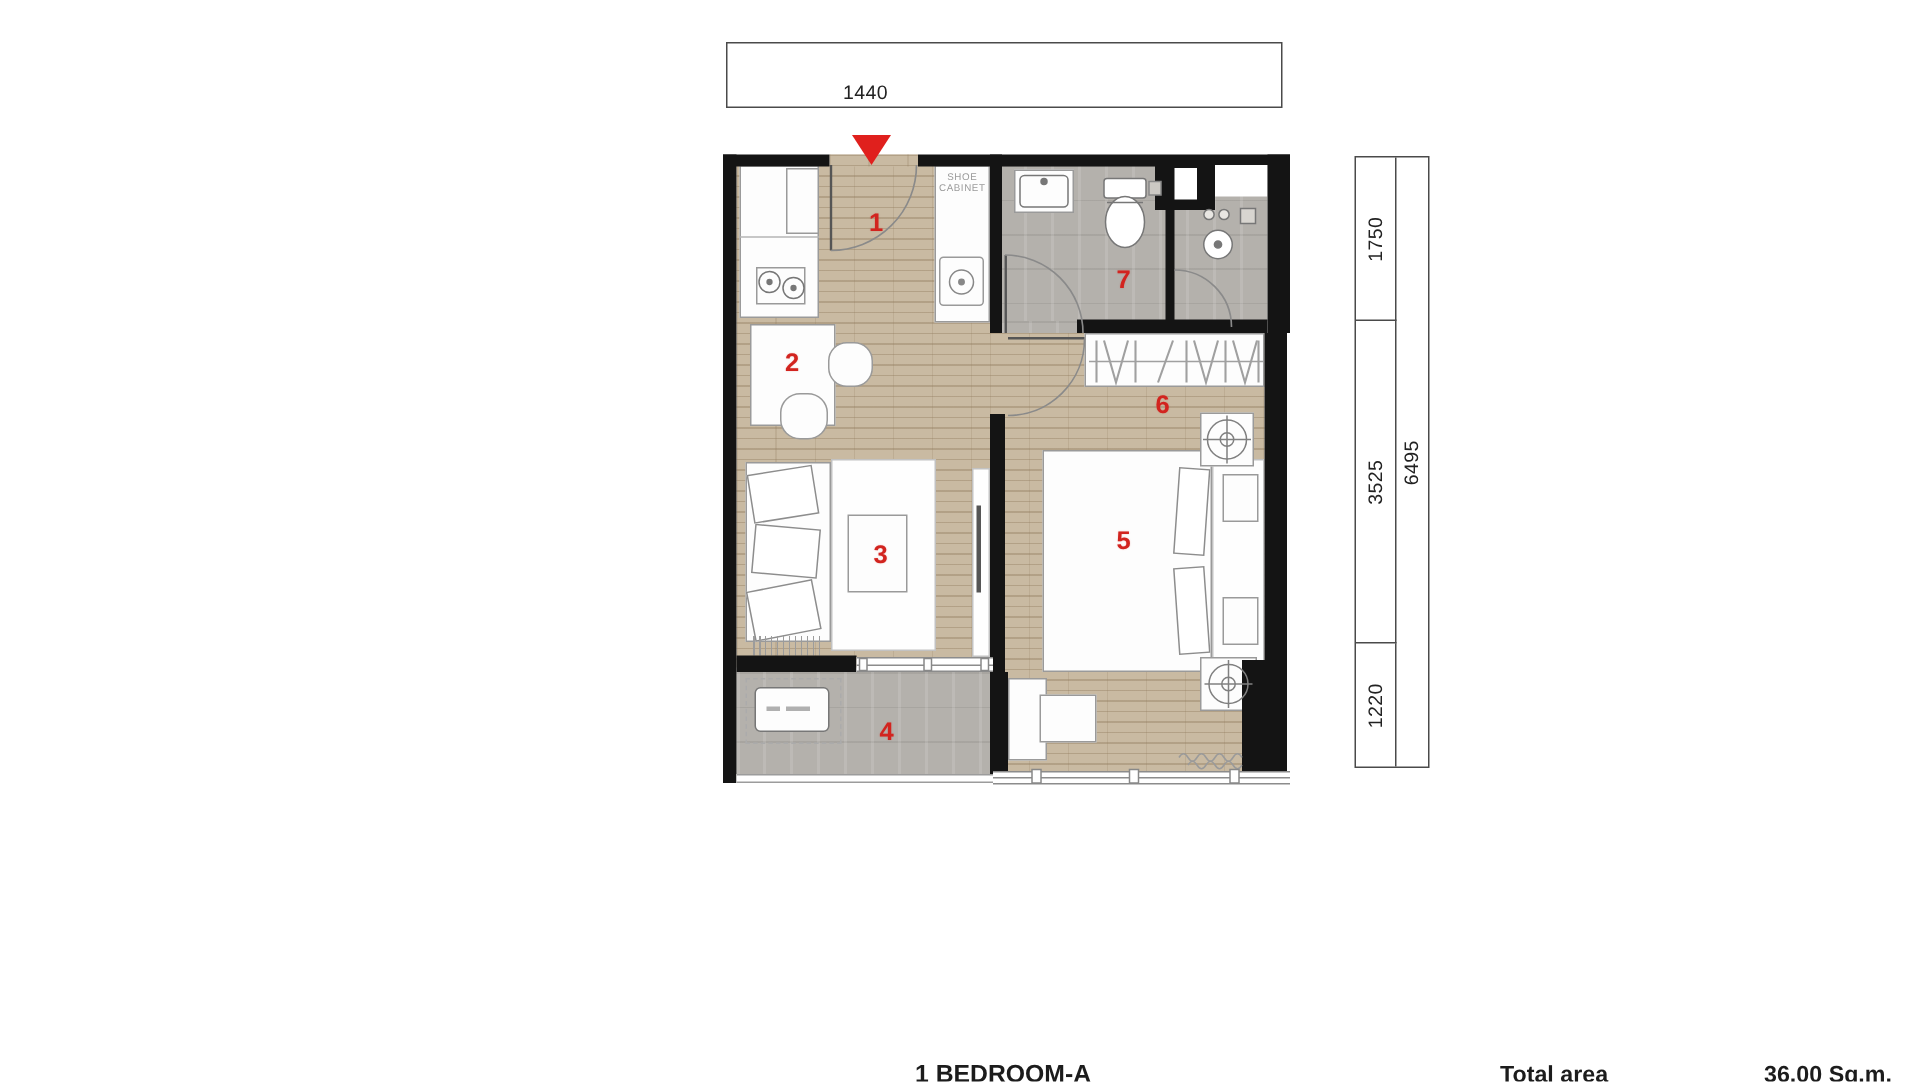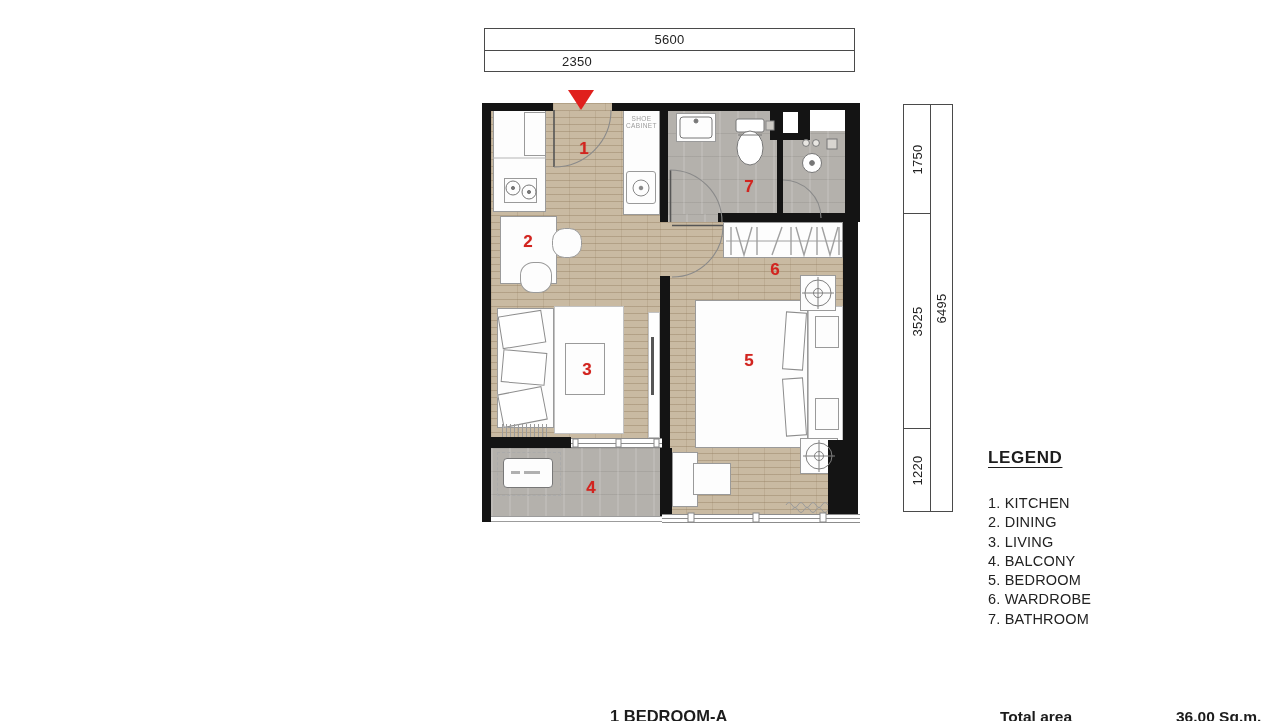--- a/index.html
+++ b/index.html
@@ -44,25 +44,22 @@
   .pillow{background:#fff;border:1px solid #8d8d8d;}
   .stripes{background-image:repeating-linear-gradient(to right,#9c9c9c 0 1px,rgba(0,0,0,0) 1px 4px);}
   svg.overlay{position:absolute;left:0;top:0;pointer-events:none;}
 </style>
 </head>
 <body>
 
 <div class="canvas">
 
   <div class="abs dimtable" style="left:484px;top:28px;width:371px;height:44px;">
-    <div class="dimcell" style="left:0;top:0;width:369px;height:22px;border-bottom:1px solid #4a4a4a;">
-        <span>5600</span>
-      </div>
     <div class="dimcell" style="left:0;top:22px;width:184px;height:20px;">
-        <span>2350</span>
+        <span>1440</span>
       </div>
   </div>
 
   <div class="abs dimtable" style="left:903px;top:104px;width:50px;height:408px;">
     <div class="dimcell" style="left:0;top:0;width:27px;height:109px;border-right:1px solid #4a4a4a;border-bottom:1px solid #4a4a4a;">
         <span class="vtext">1750</span>
       </div>
     <div class="dimcell" style="left:0;top:109px;width:27px;height:215px;border-right:1px solid #4a4a4a;border-bottom:1px solid #4a4a4a;">
         <span class="vtext">3525</span>
       </div>
@@ -239,30 +236,18 @@
   <div class="abs tri" style="left:568px;top:90px;"></div>
 
   <div class="rn" style="left:575px;top:139px;">1</div>
   <div class="rn" style="left:519px;top:232px;">2</div>
   <div class="rn" style="left:578px;top:360px;">3</div>
   <div class="rn" style="left:582px;top:478px;">4</div>
   <div class="rn" style="left:740px;top:351px;">5</div>
   <div class="rn" style="left:766px;top:260px;">6</div>
   <div class="rn" style="left:740px;top:177px;">7</div>
 
-  <div class="abs" style="left:988px;top:448px;">
-    <div class="legend-title">LEGEND</div>
-    <ul class="legend-list">
-      <li>1. KITCHEN</li>
-      <li>2. DINING</li>
-      <li>3. LIVING</li>
-      <li>4. BALCONY</li>
-      <li>5. BEDROOM</li>
-      <li>6. WARDROBE</li>
-      <li>7. BATHROOM</li>
-    </ul>
-  </div>
 
   <div class="abs bottom-label" style="left:610px;top:687px;font-weight:700;">1 BEDROOM-A</div>
   <div class="abs bottom-label" style="left:1000px;top:688px;font-size:15.5px;font-weight:600;text-decoration:underline;text-underline-offset:3px;">Total area</div>
   <div class="abs bottom-label" style="left:1176px;top:688px;font-size:15.5px;font-weight:700;">36.00 Sq.m.</div>
 
 </div>
 
 </body></html>

